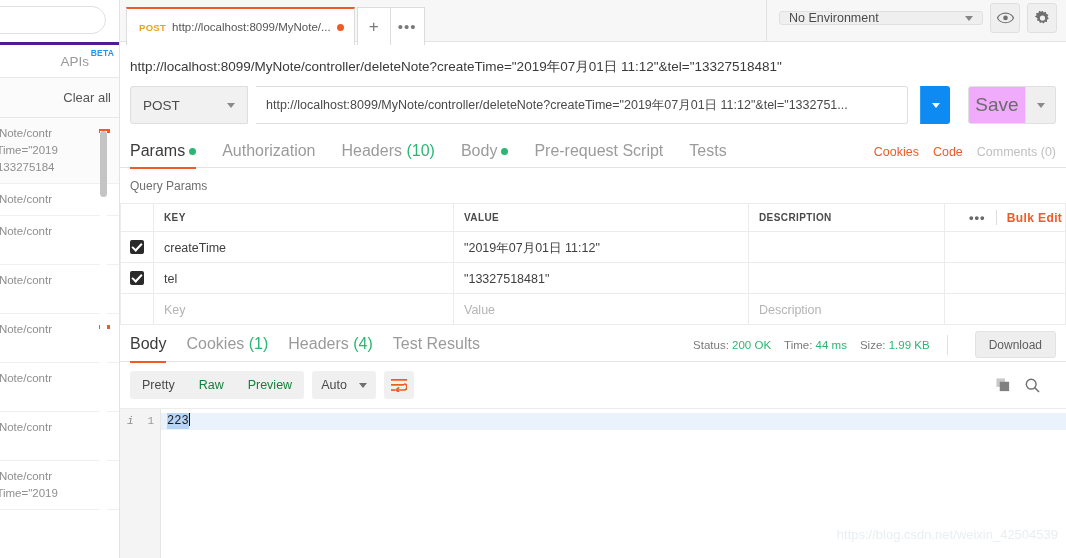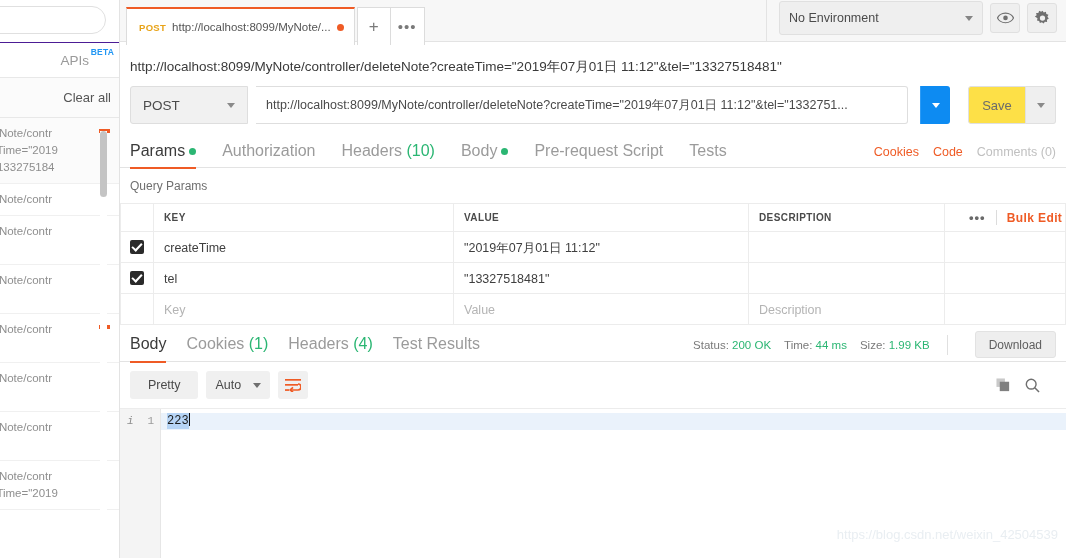--- a/index.html
+++ b/index.html
@@ -31,21 +31,21 @@
     position: absolute;
     left: -84px; top: 6px;
     width: 190px; height: 28px;
     border: 1px solid #e0e0e0;
     border-radius: 14px;
     background: #fff;
   }
   .sb-tabs {
     height: 36px;
     border-bottom: 1px solid #e8e8e8;
-    border-top: 1px solid #4c1d95;
+    border-top: 3px solid #4c1d95;
     position: relative;
     display: flex;
     align-items: center;
     justify-content: flex-end;
     padding-right: 6px;
   }
   .sb-tab-apis {
     font-size: 13.5px;
     color: #9a9a9a;
     position: relative;
@@ -169,21 +169,21 @@
     margin-left: auto;
     display: flex; align-items: center; gap: 7px;
     padding: 0 9px 6px 12px;
     border-left: 1px solid #e3e3e3;
     height: 42px;
     box-sizing: border-box;
     align-self: stretch;
     justify-content: flex-end;
   }
   .env-select {
-    width: 204px; height: 34px;
+    width: 204px; height: 14px;
     background: #efefef;
     border: 1px solid #e0e0e0;
     border-radius: 3px;
     display: flex; align-items: center;
     padding: 0 9px;
     font-size: 12.5px; color: #4b4b4b;
     position: relative;
   }
   .env-caret {
     margin-left: auto;
@@ -256,23 +256,23 @@
     display: flex; align-items: center; justify-content: center;
   }
   .send-caret {
     border-left: 4px solid transparent;
     border-right: 4px solid transparent;
     border-top: 5px solid #ffffff;
   }
   .save-group { display: flex; margin-left: 10px; }
   .save-btn {
     height: 38px; width: 58px;
-    background: #fde047; border: 1px solid #e0e0e0;
+    background: #f0abfc; border: 1px solid #e0e0e0;
     border-radius: 3px 0 0 3px;
-    color: #6b6b6b; font-size: 13px;
+    color: #6b6b6b; font-size: 19px;
     display: flex; align-items: center; justify-content: center;
   }
   .save-caret-btn {
     height: 38px; width: 30px;
     background: #efefef; border: 1px solid #e0e0e0; border-left: none;
     border-radius: 0 3px 3px 0;
     display: flex; align-items: center; justify-content: center;
   }
   .save-caret {
     border-left: 4px solid transparent;
@@ -394,21 +394,20 @@
 
   .body-toolbar {
     display: flex; align-items: center;
     padding: 9px 10px 9px 10px;
     gap: 8px;
   }
   .seg {
     display: flex; align-items: center;
     background: #f0f0f0; border-radius: 3px;
     height: 28px;
-    flex-direction: column;
   }
   .seg span {
     font-size: 12.5px; color: #15803d;
     padding: 0 12px; line-height: 28px;
   }
   .seg span.on { color: #4a4a4a; }
   .auto-box {
     display: flex; align-items: center;
     background: #f0f0f0; border-radius: 3px;
     height: 28px; padding: 0 9px; gap: 12px;

